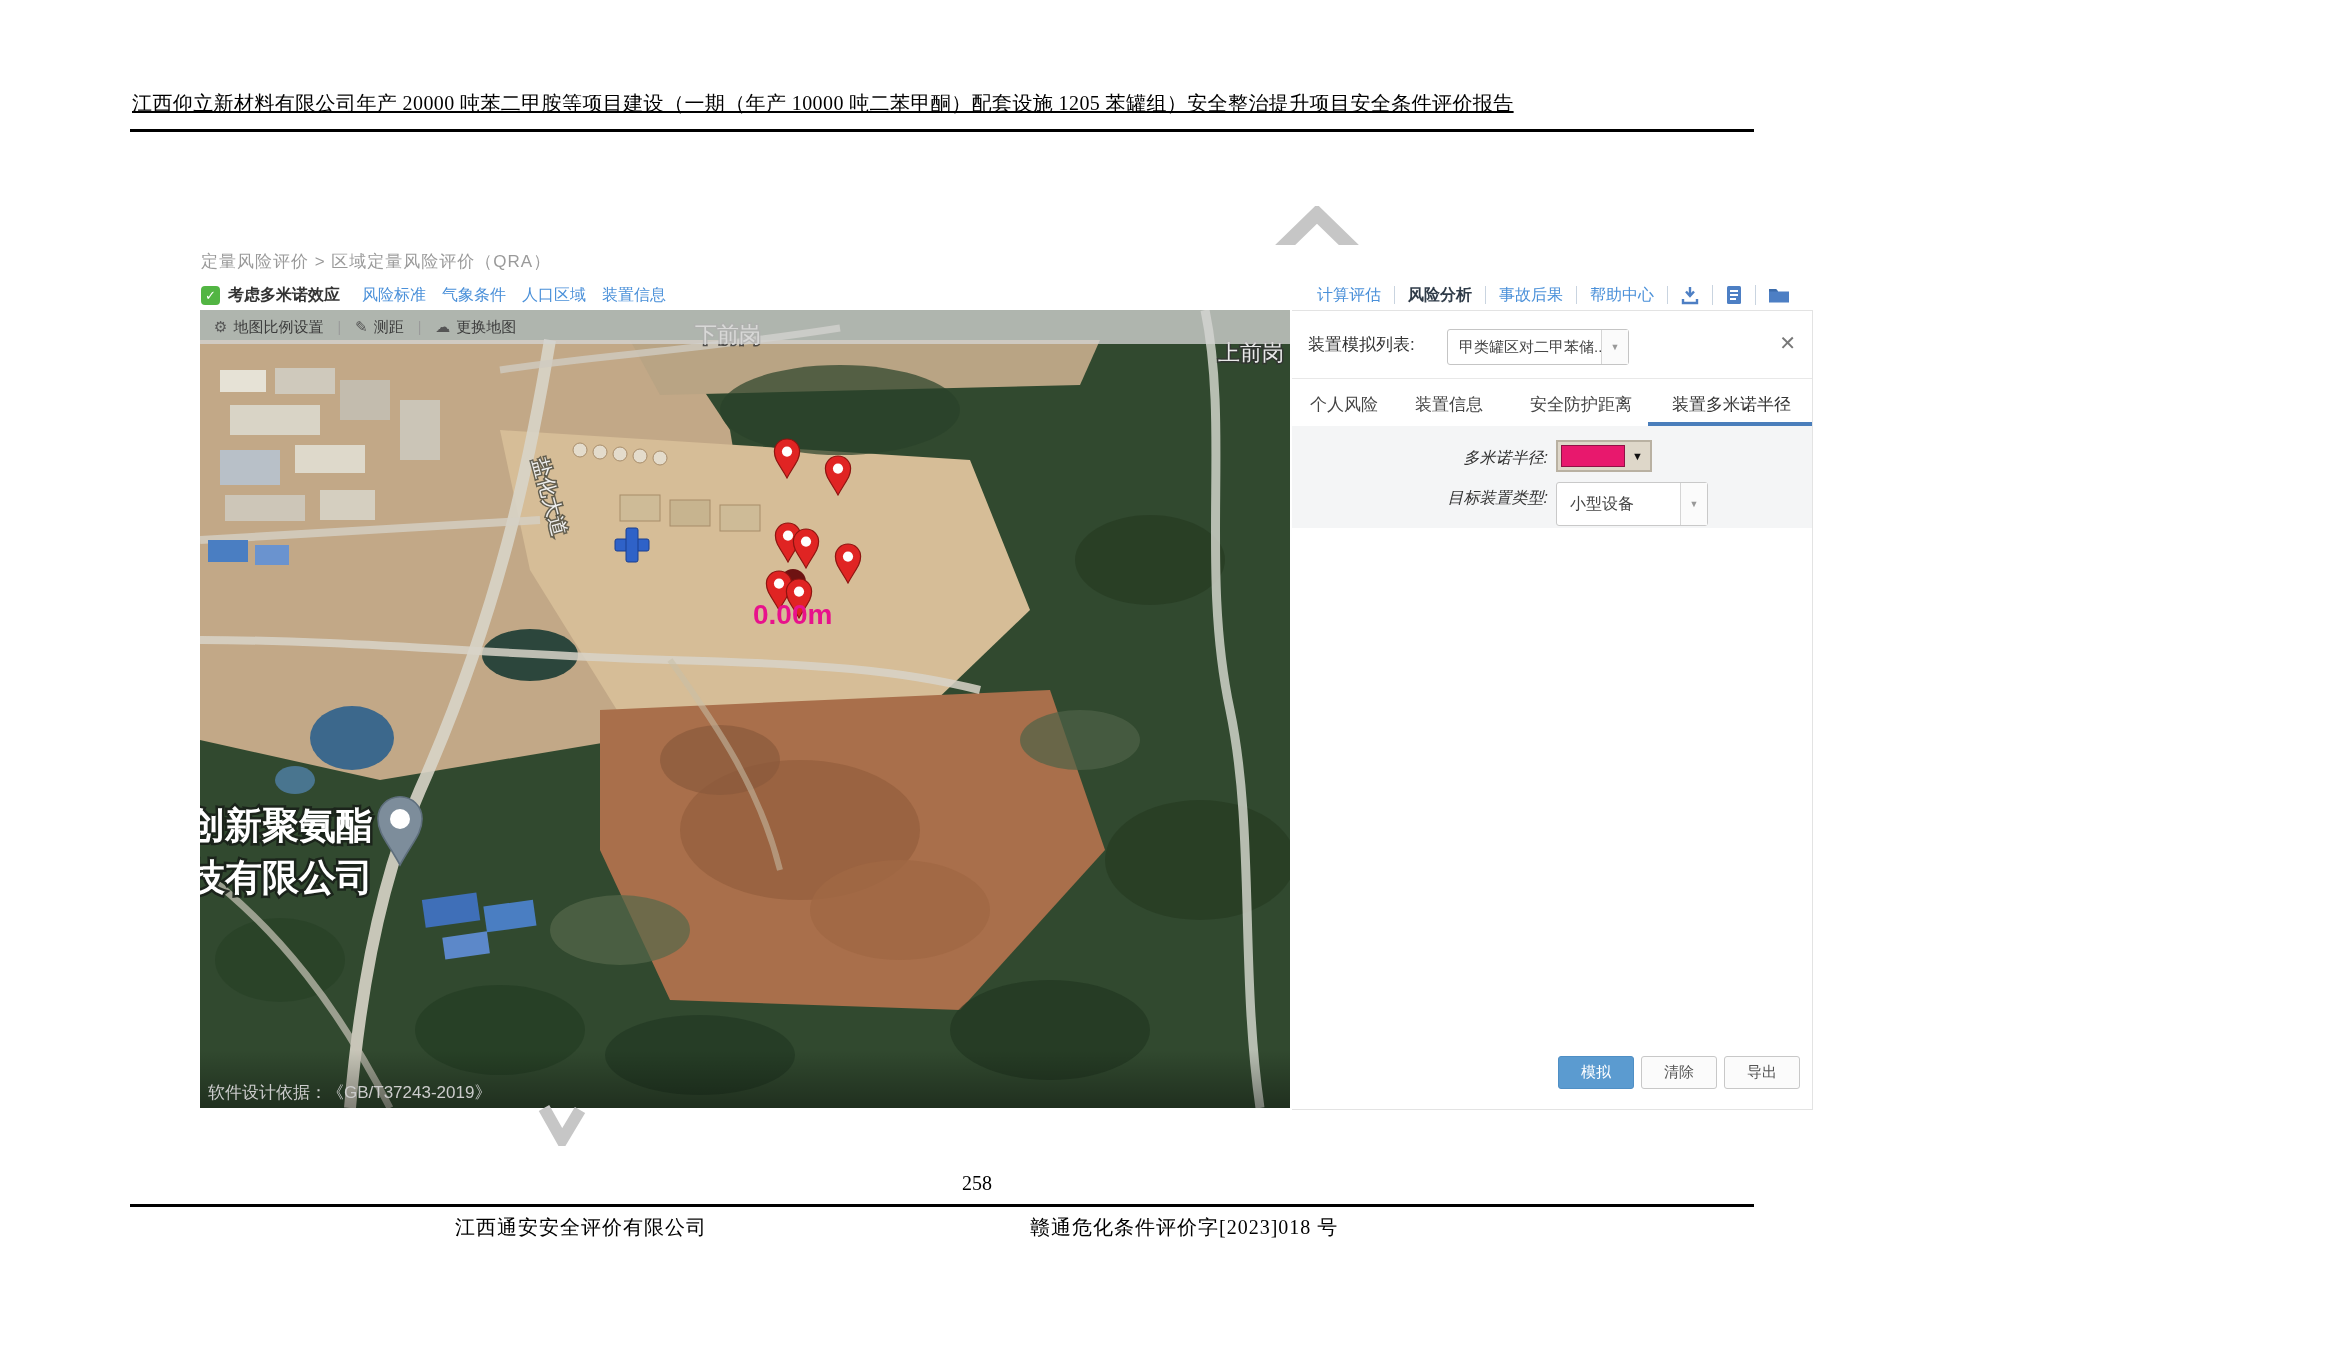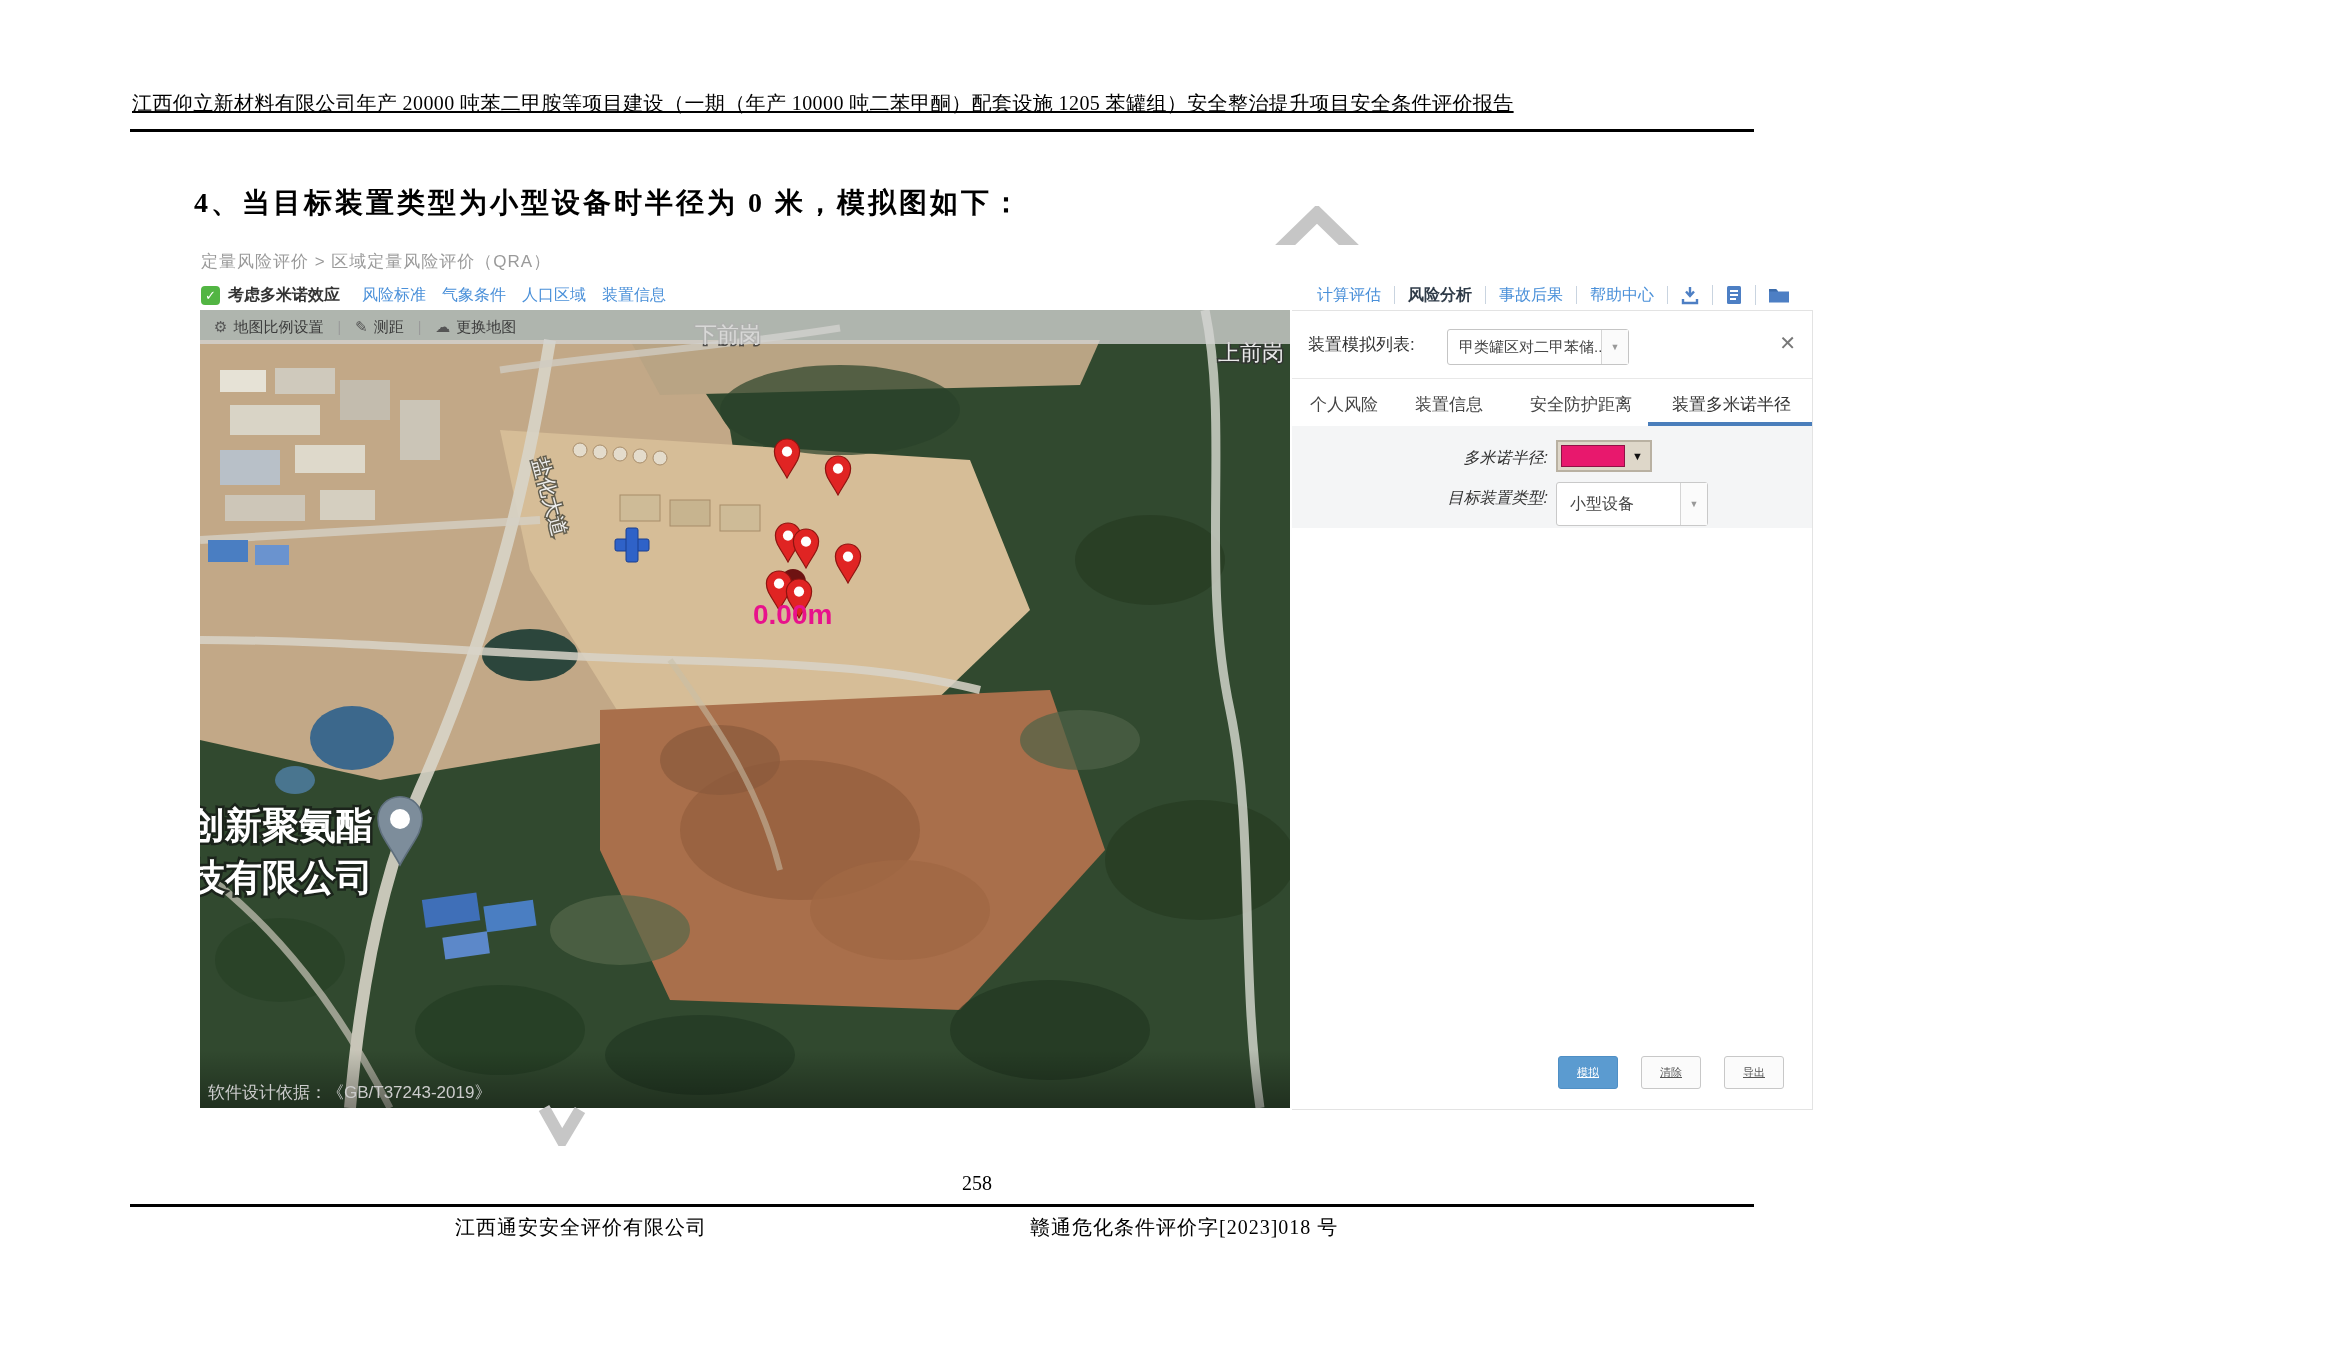--- a/index.html
+++ b/index.html
@@ -72,34 +72,33 @@
   .fb-label{position:absolute;left:0;width:256px;text-align:right;font-size:16px;color:#333;font-style:italic;}
   .fb-label.r1{top:22px;} .fb-label.r2{top:62px;}
   .color-dd{position:absolute;left:264px;top:14px;width:96px;height:32px;border:2px solid #b9b1a2;
             background:#ded7c9;box-sizing:border-box;display:flex;align-items:center;cursor:pointer;}
   .color-swatch{width:62px;height:20px;margin-left:3px;background:#e8186d;border:1px solid #8f1145;}
   .color-arrow{flex:1;text-align:center;color:#111;font-size:11px;}
   .type-dd{position:absolute;left:264px;top:56px;width:152px;height:44px;border:1px solid #c9c9c9;
             border-radius:3px;background:#fff;box-sizing:border-box;display:flex;align-items:center;cursor:pointer;}
   .type-dd .dd-text{flex:1;font-size:16px;color:#444;padding-left:13px;}
 
-  .pbtn{position:absolute;top:745px;width:60px;height:33px;border-radius:3px;font-size:11px;
-        display:flex;align-items:center;justify-content:center;box-sizing:border-box;cursor:pointer;text-decoration:underline;}
+  .pbtn{position:absolute;top:745px;width:76px;height:33px;border-radius:3px;font-size:15px;
+        display:flex;align-items:center;justify-content:center;box-sizing:border-box;cursor:pointer;}
   .pbtn.simulate{left:266px;background:#5b9bd0;border:1px solid #4f8fc5;color:#fff;}
   .pbtn.clear{left:349px;background:#fbfbfb;border:1px solid #c8c8c8;color:#555;}
   .pbtn.export{left:432px;background:#fbfbfb;border:1px solid #c8c8c8;color:#555;}
 </style>
 </head>
 <body>
 
 <div class="canvas">
 
   <div class="doc-title">江西仰立新材料有限公司年产 20000 吨苯二甲胺等项目建设（一期（年产 10000 吨二苯甲酮）配套设施 1205 苯罐组）安全整治提升项目安全条件评价报告</div>
   <div class="doc-rule"></div>
-  <div class="section-heading">4、当目标装置类型为小型设备时半径为 0 米，模拟图如下：</div>
 
   <svg class="chev" style="left:1272px;top:206px;" width="90" height="48">
     <polyline points="8,44 45,8 82,44" fill="none" stroke="#c6c6c6" stroke-width="14"></polyline>
   </svg>
 
   <div class="shot">
 
     <div class="breadcrumb">定量风险评价 &gt; 区域定量风险评价（QRA）</div>
 
     <div class="subnav">

